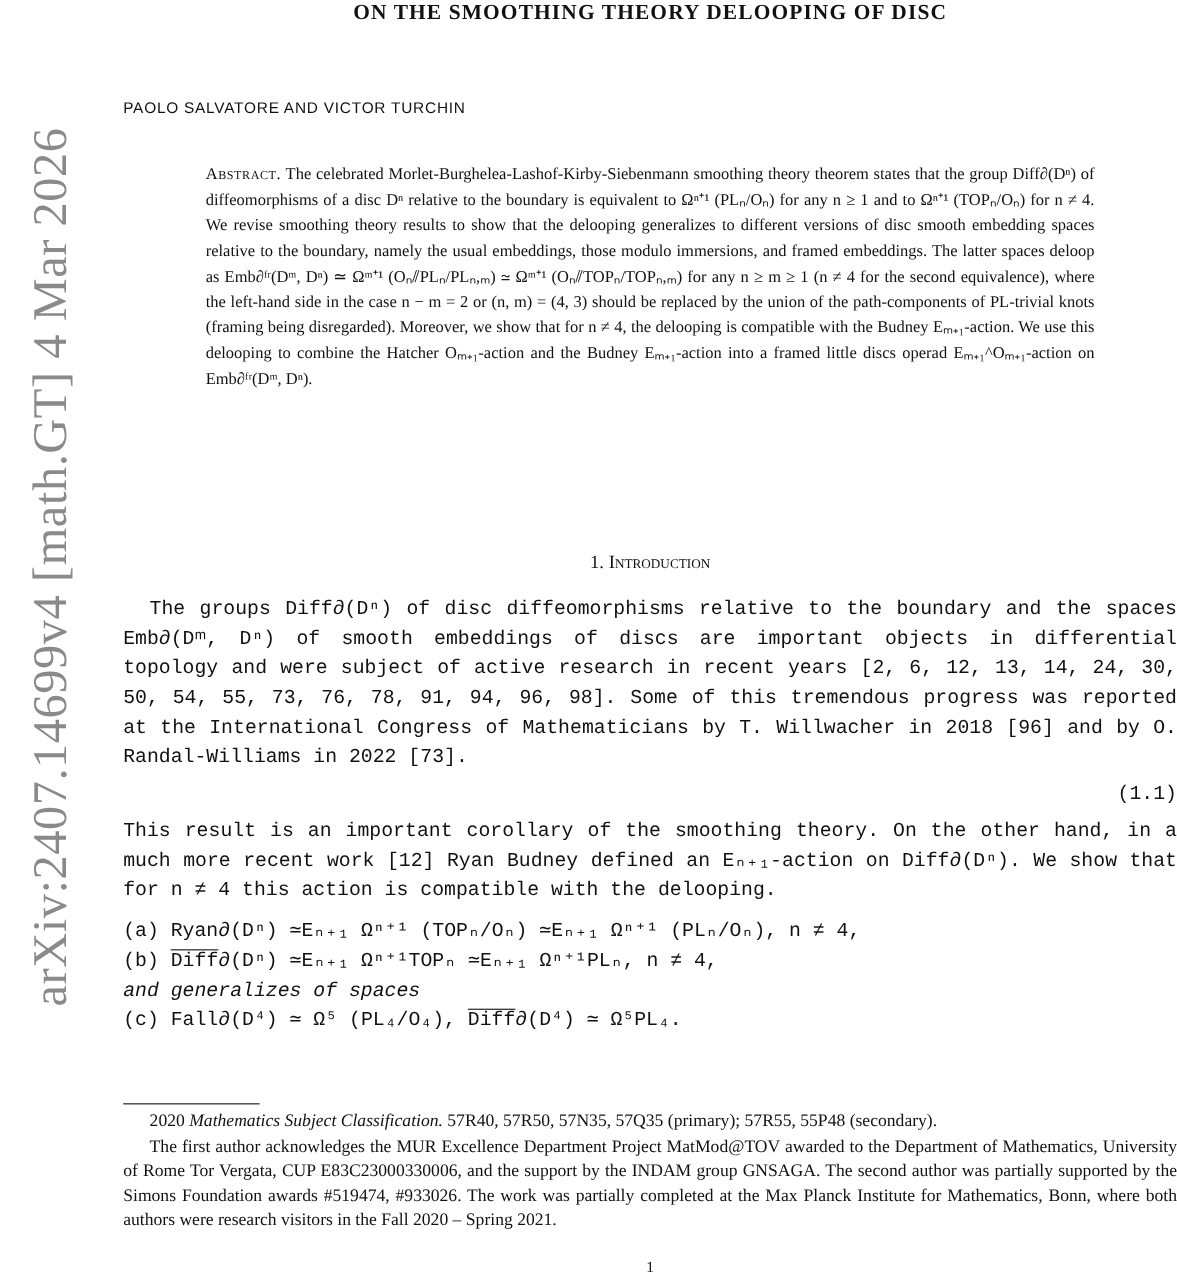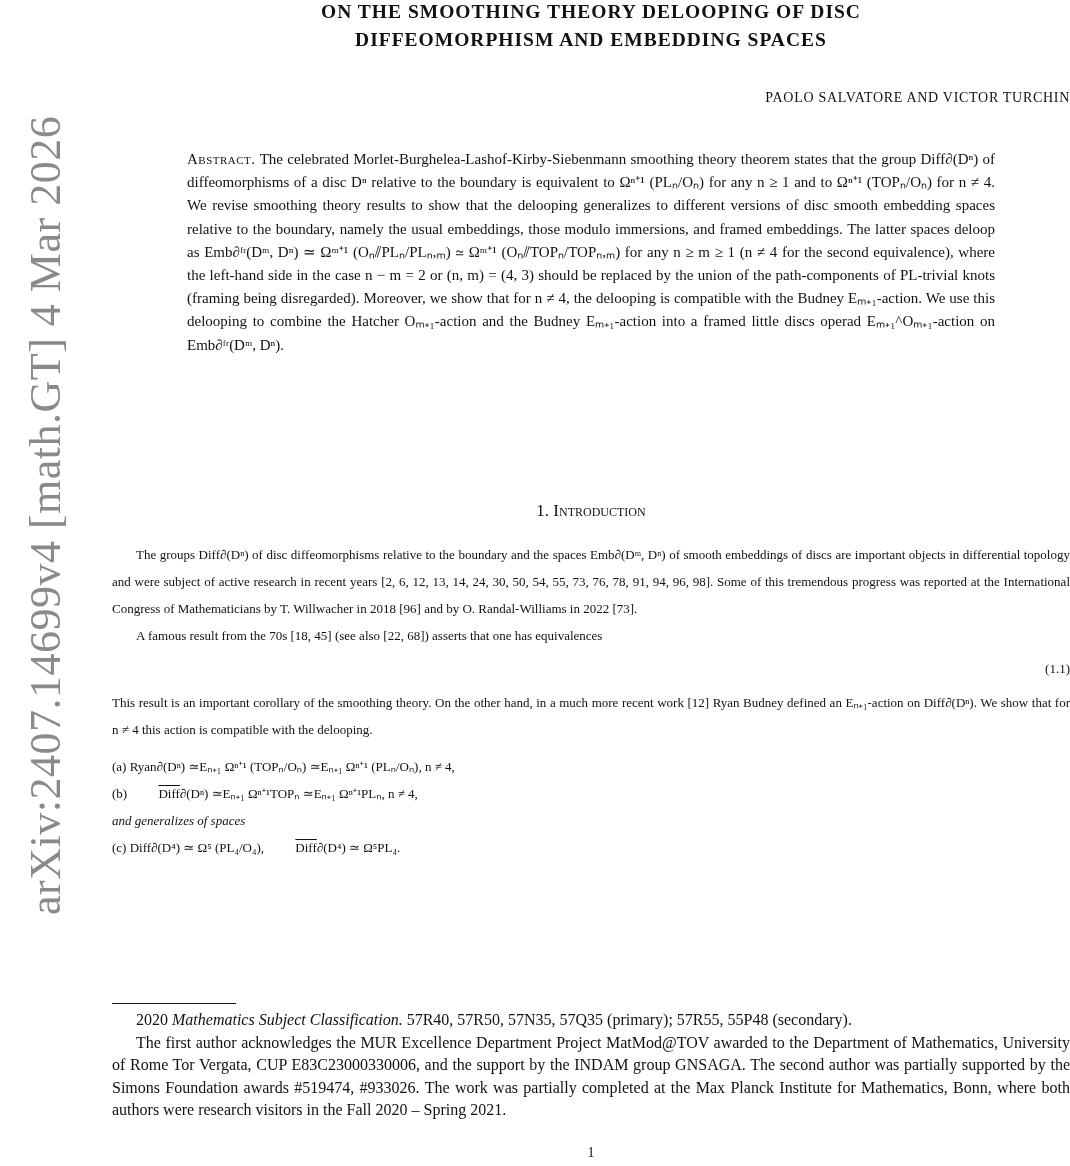--- a/index.html
+++ b/index.html
@@ -18,38 +18,38 @@
     letter-spacing: 0.5px;
   }
   .page-content { position: absolute; left: 112px; top: 0; width: 958px; }
   .title {
     text-align: center; font-weight: bold; font-size: 19.5px; letter-spacing: 1px;
     line-height: 28px; margin-top: 0; padding-top: 0;
     position: absolute; left: 0; right: 0; top: -2px;
     font-family: "Liberation Serif", serif;
   }
   .authors {
-    position: absolute; left: 0; right: 0; top: 90px; text-align: right;
-    font-size: 14px; letter-spacing: 0.7px; font-family: Liberation Serif, serif;
+    position: absolute; left: 0; right: 0; top: 90px; text-align: left;
+    font-size: 14px; letter-spacing: 0.7px; font-family: Liberation Sans, sans-serif;
   }
   .abstract {
     position: absolute; left: 75px; width: 808px; top: 148px;
     font-size: 15px; line-height: 23.2px; text-align: justify;
     font-family: "Liberation Serif", serif;
   }
   .abstract .label { font-variant: small-caps; letter-spacing: 0.5px; }
   .section-heading {
     position: absolute; left: 0; right: 0; top: 501px; text-align: center;
     font-size: 17px; font-family: "Liberation Serif", serif;
   }
   .section-heading .sc { font-variant: small-caps; }
   .body {
     position: absolute; left: 0; width: 958px; top: 541px;
-    font-size: 13px; line-height: 27px; text-align: justify;
-    font-family: Liberation Serif, serif;
+    font-size: 18px; line-height: 27px; text-align: justify;
+    font-family: Liberation Mono, monospace;
   }
   .body p { margin: 0; text-indent: 24px; }
   .body p.noindent { text-indent: 0; }
   .equation {
     position: relative; text-align: center; margin: 6px 0 4px 0; height: 30px;
   }
   .equation .eqnum { position: absolute; right: 0; top: 0; }
   .theorem { margin-top: 10px; line-height: 27px; }
   .theorem .thm-label { font-weight: bold; }
   .theorem i, .it { font-style: italic; }
@@ -59,61 +59,59 @@
   .footnotes {
     position: absolute; left: 0; width: 958px; top: 1009px;
     font-size: 16px; line-height: 22.5px; text-align: justify;
     font-family: "Liberation Serif", serif;
   }
   .footnotes p { margin: 0; text-indent: 24px; }
   .page-number {
     position: absolute; left: 0; right: 0; top: 1145px; text-align: center;
     font-size: 14px; font-family: "Liberation Serif", serif;
   }
-  .overline { text-decoration: overline; margin-left: 28px; }
+  .overline { text-decoration: overline; }
 </style>
 </head>
 <body>
 
 <div class="arxiv-stamp">arXiv:2407.14699v4  [math.GT]  4 Mar 2026</div>
 
 <div class="page-content">
   <div class="title">
     <div>ON THE SMOOTHING THEORY DELOOPING OF DISC</div>
-    <div>DIFFEOMORPHISM AND EMBEDDING SPACES</div>
   </div>
 
   <div class="authors">PAOLO SALVATORE AND VICTOR TURCHIN</div>
 
   <div class="abstract">
     <span class="label">Abstract.</span>
     <span>The celebrated Morlet-Burghelea-Lashof-Kirby-Siebenmann smoothing theory theorem states that the group Diff∂(Dⁿ) of diffeomorphisms of a disc Dⁿ relative to the boundary is equivalent to Ωⁿ⁺¹ (PLₙ/Oₙ) for any n ≥ 1 and to Ωⁿ⁺¹ (TOPₙ/Oₙ) for n ≠ 4. We revise smoothing theory results to show that the delooping generalizes to different versions of disc smooth embedding spaces relative to the boundary, namely the usual embeddings, those modulo immersions, and framed embeddings. The latter spaces deloop as Emb∂ᶠʳ(Dᵐ, Dⁿ) ≃ Ωᵐ⁺¹ (Oₙ⫽PLₙ/PLₙ,ₘ) ≃ Ωᵐ⁺¹ (Oₙ⫽TOPₙ/TOPₙ,ₘ) for any n ≥ m ≥ 1 (n ≠ 4 for the second equivalence), where the left-hand side in the case n − m = 2 or (n, m) = (4, 3) should be replaced by the union of the path-components of PL-trivial knots (framing being disregarded). Moreover, we show that for n ≠ 4, the delooping is compatible with the Budney Eₘ₊₁-action. We use this delooping to combine the Hatcher Oₘ₊₁-action and the Budney Eₘ₊₁-action into a framed little discs operad Eₘ₊₁^Oₘ₊₁-action on Emb∂ᶠʳ(Dᵐ, Dⁿ).</span>
   </div>
 
   <div class="section-heading">
     <span>1.</span>
     <span class="sc">Introduction</span>
   </div>
 
   <div class="body">
     <p>The groups Diff∂(Dⁿ) of disc diffeomorphisms relative to the boundary and the spaces Emb∂(Dᵐ, Dⁿ) of smooth embeddings of discs are important objects in differential topology and were subject of active research in recent years [2, 6, 12, 13, 14, 24, 30, 50, 54, 55, 73, 76, 78, 91, 94, 96, 98]. Some of this tremendous progress was reported at the International Congress of Mathematicians by T. Willwacher in 2018 [96] and by O. Randal-Williams in 2022 [73].</p>
-    <p>A famous result from the 70s [18, 45] (see also [22, 68]) asserts that one has equivalences</p>
     <div class="equation">
       <span class="eqnum">(1.1)</span>
     </div>
     <p class="noindent">This result is an important corollary of the smoothing theory. On the other hand, in a much more recent work [12] Ryan Budney defined an Eₙ₊₁-action on Diff∂(Dⁿ). We show that for n ≠ 4 this action is compatible with the delooping.</p>
 
     <div class="theorem">
       <div>(a) Ryan∂(Dⁿ) ≃Eₙ₊₁ Ωⁿ⁺¹ (TOPₙ/Oₙ) ≃Eₙ₊₁ Ωⁿ⁺¹ (PLₙ/Oₙ), n ≠ 4,</div>
       <div>
         <span>(b) </span><span class="overline">Diff</span><span>∂(Dⁿ) ≃Eₙ₊₁ Ωⁿ⁺¹TOPₙ ≃Eₙ₊₁ Ωⁿ⁺¹PLₙ, n ≠ 4,</span>
       </div>
       <div><i>and generalizes of spaces</i></div>
       <div>
-        <span>(c) Diff∂(D⁴) ≃ Ω⁵ (PL₄/O₄), </span><span class="overline">Diff</span><span>∂(D⁴) ≃ Ω⁵PL₄.</span>
+        <span>(c) Fall∂(D⁴) ≃ Ω⁵ (PL₄/O₄), </span><span class="overline">Diff</span><span>∂(D⁴) ≃ Ω⁵PL₄.</span>
       </div>
     </div>
   </div>
 
   <div class="footnote-rule"></div>
 
   <div class="footnotes">
     <p>
       <span>2020 </span><i>Mathematics Subject Classification.</i><span> 57R40, 57R50, 57N35, 57Q35 (primary); 57R55, 55P48 (secondary).</span>
     </p>

